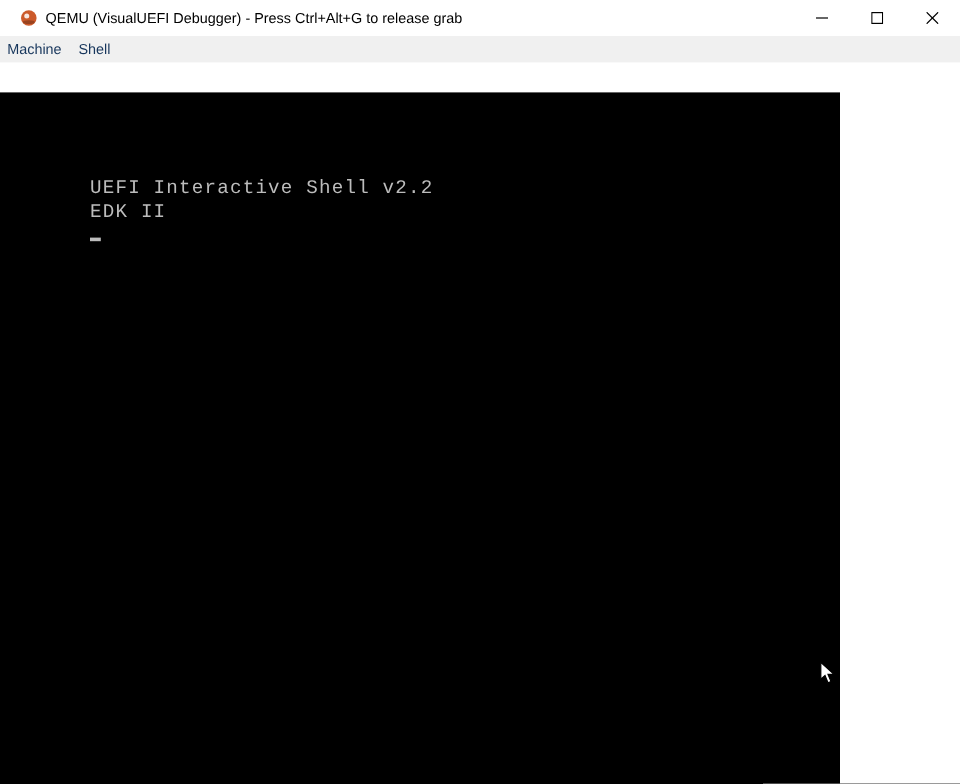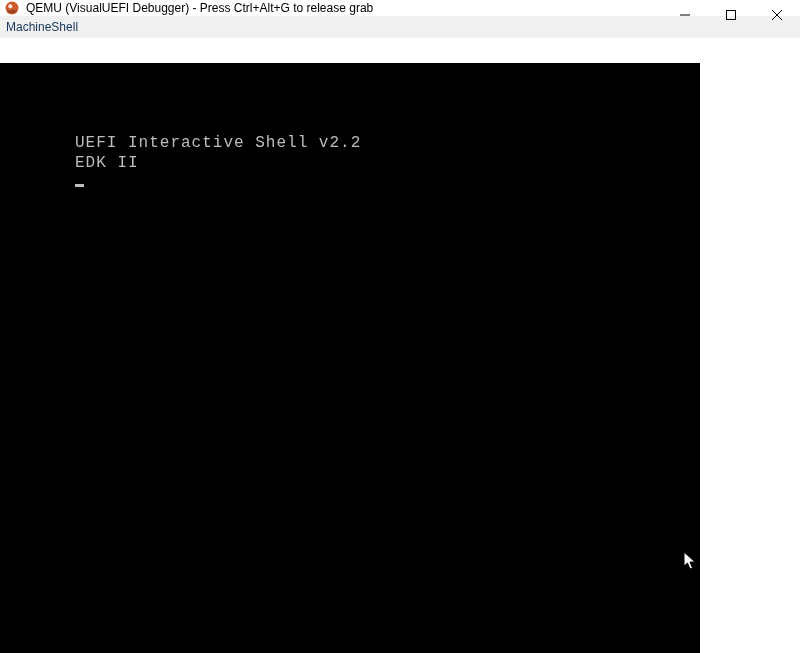--- a/index.html
+++ b/index.html
@@ -9,25 +9,25 @@
     }
     body {
       font-family: "Segoe UI", Tahoma, sans-serif;
       background: #fff;
       width: 800px;
       height: 653px;
       overflow: hidden;
       position: relative;
     }
     .titlebar {
-      height: 16px;
+      height: 30px;
       display: flex;
       align-items: center;
       background: #fff;
-      padding-left: 4px;
+      padding-left: 16px;
     }
     .app-icon {
       width: 16px;
       height: 16px;
       margin-right: 6px;
       display: flex;
       align-items: center;
       justify-content: center;
     }
     .app-icon svg {
@@ -63,20 +63,21 @@
       stroke: #000;
       fill: none;
       stroke-width: 1;
     }
     .menubar {
       height: 22px;
       background: #f0f0f0;
       display: flex;
       align-items: center;
       padding-left: 6px;
+      gap: 14px;
       font-size: 12px;
       color: #17365c;
     }
     .menu-item {
       cursor: default;
     }
     .terminal {
       width: 700px;
       height: calc(653px - 30px - 22px);
       background: #000;

